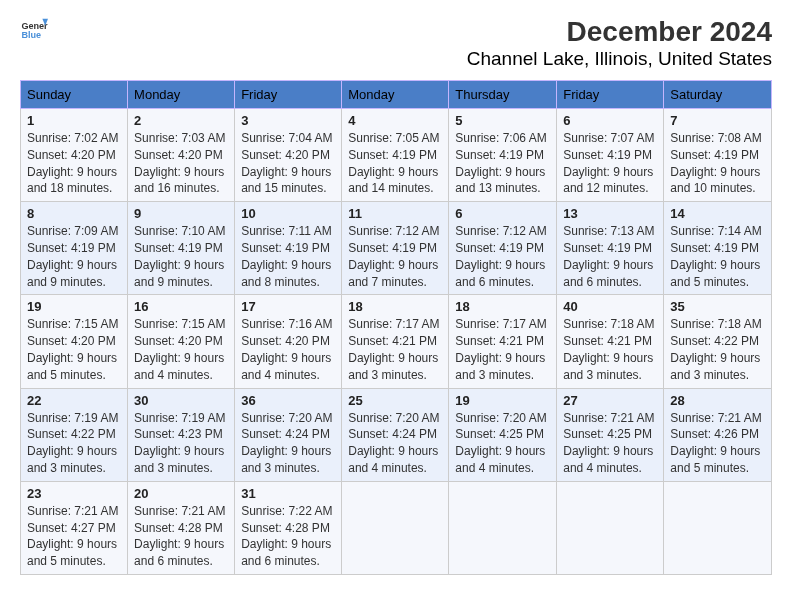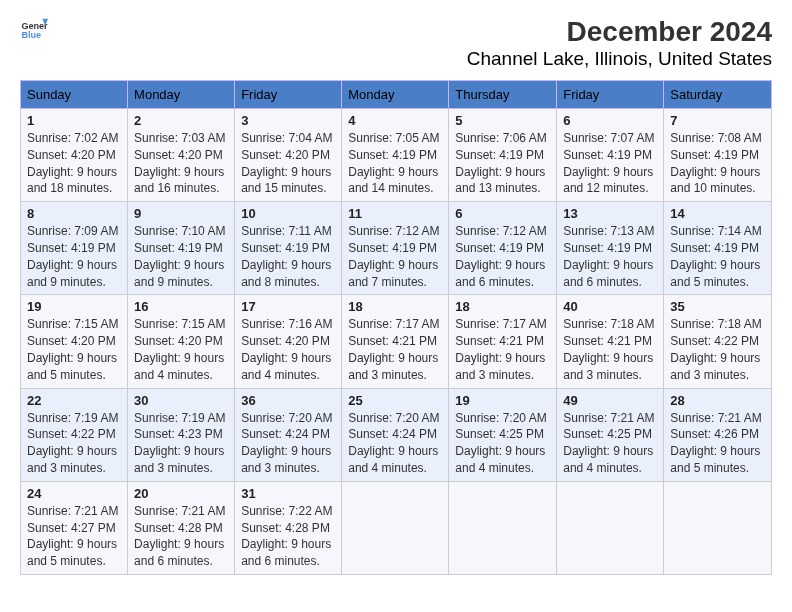--- a/index.html
+++ b/index.html
@@ -319,39 +319,39 @@
         </td>
         <td>
           <span class="day-number">19</span>
           <div class="day-detail">
             Sunrise: 7:20 AM<br>
             Sunset: 4:25 PM<br>
             Daylight: 9 hours and 4 minutes.
           </div>
         </td>
         <td>
-          <span class="day-number">49</span>
+          <span class="day-number">27</span>
           <div class="day-detail">
             Sunrise: 7:21 AM<br>
             Sunset: 4:25 PM<br>
             Daylight: 9 hours and 4 minutes.
           </div>
         </td>
         <td>
           <span class="day-number">28</span>
           <div class="day-detail">
             Sunrise: 7:21 AM<br>
             Sunset: 4:26 PM<br>
             Daylight: 9 hours and 5 minutes.
           </div>
         </td>
       </tr>
       <tr>
         <td>
-          <span class="day-number">24</span>
+          <span class="day-number">23</span>
           <div class="day-detail">
             Sunrise: 7:21 AM<br>
             Sunset: 4:27 PM<br>
             Daylight: 9 hours and 5 minutes.
           </div>
         </td>
         <td>
           <span class="day-number">20</span>
           <div class="day-detail">
             Sunrise: 7:21 AM<br>

